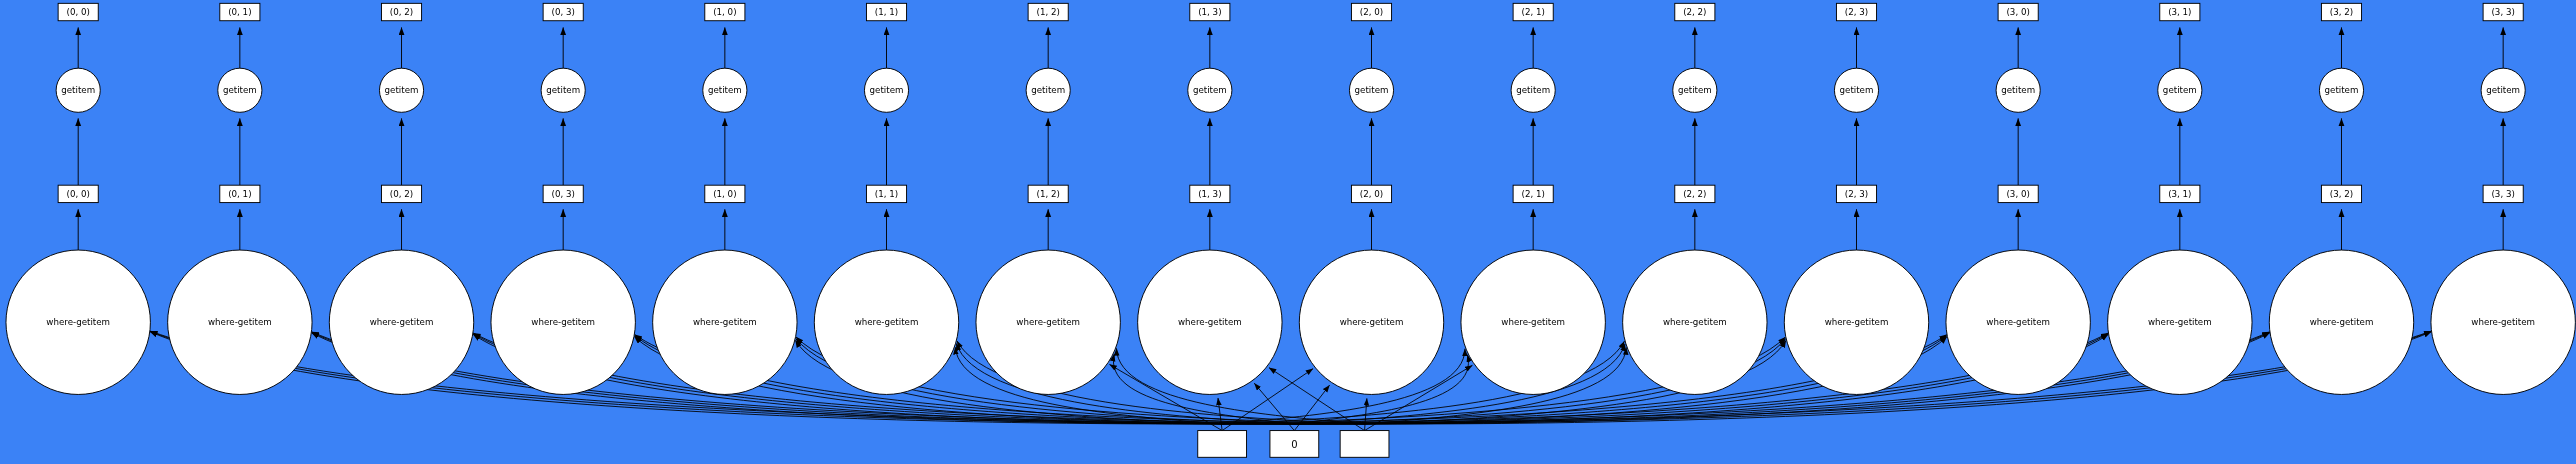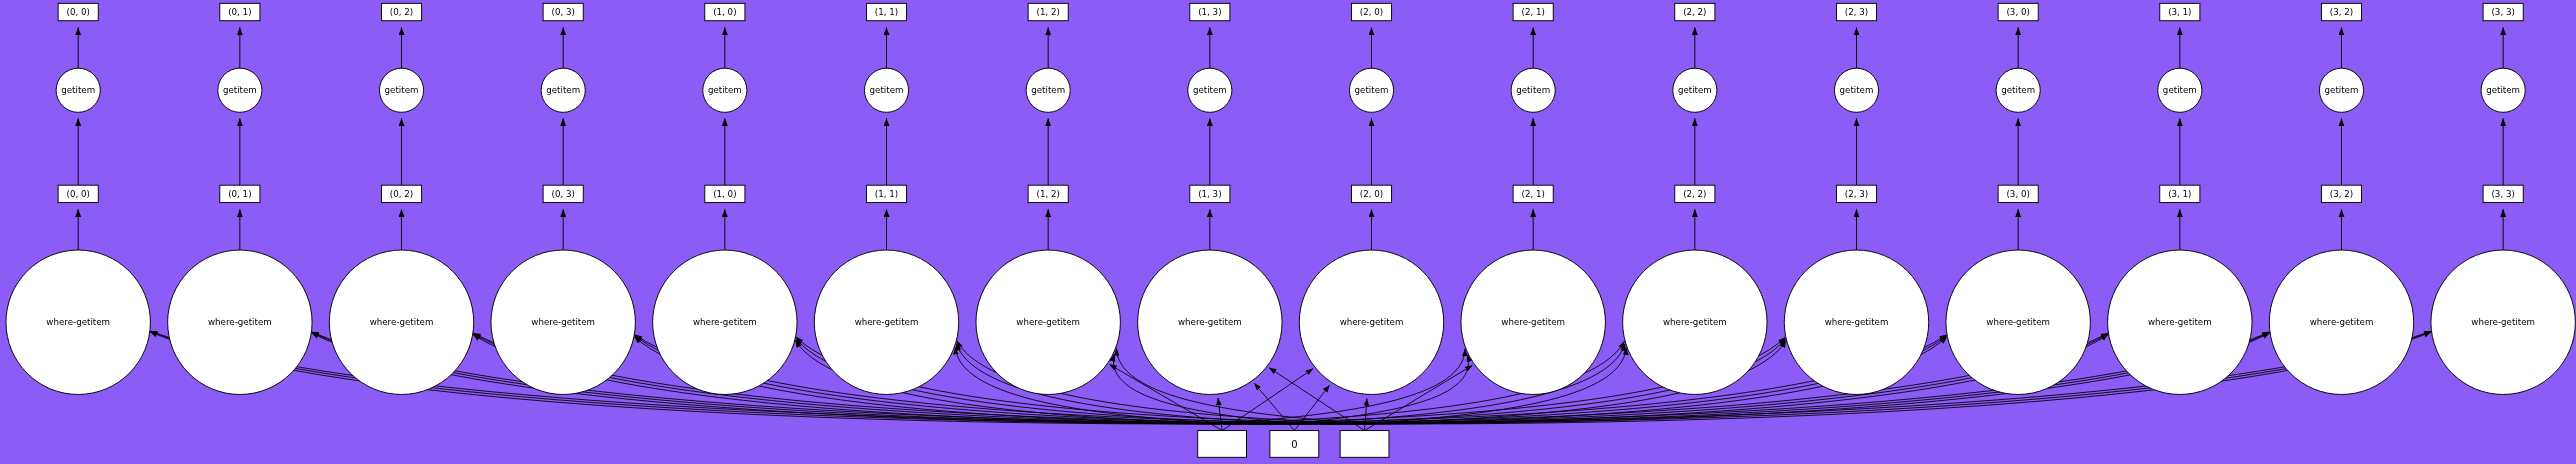--- a/index.html
+++ b/index.html
@@ -7,21 +7,21 @@
     padding: 0;
     background: #ffffff;
   }
   body {
     font-family: "DejaVu Sans", sans-serif;
   }
   #canvas {
     position: relative;
     width: 2576px;
     height: 464px;
-    background: #8b5cf6;
+    background: #3b82f6;
     overflow: hidden;
   }
   #graph-svg {
     position: absolute;
     left: 0;
     top: 0;
     width: 2576px;
     height: 464px;
   }
   .node-box {

